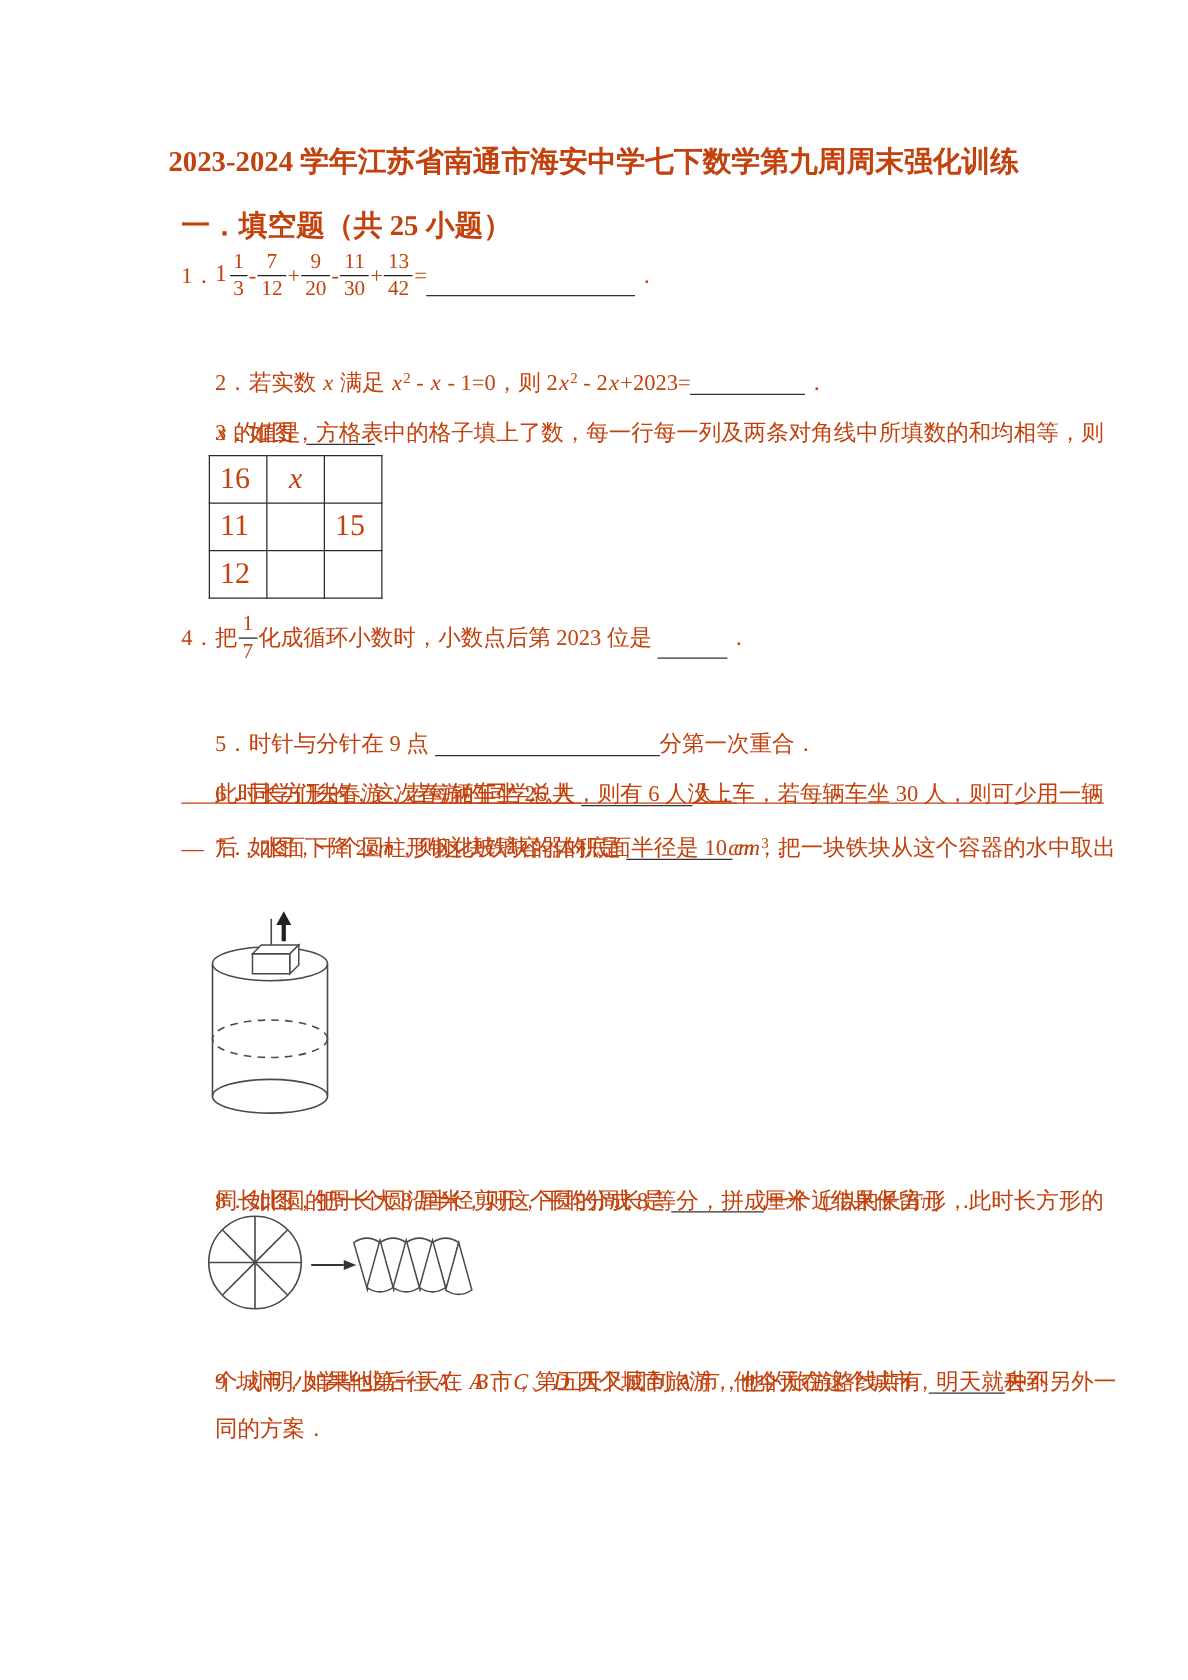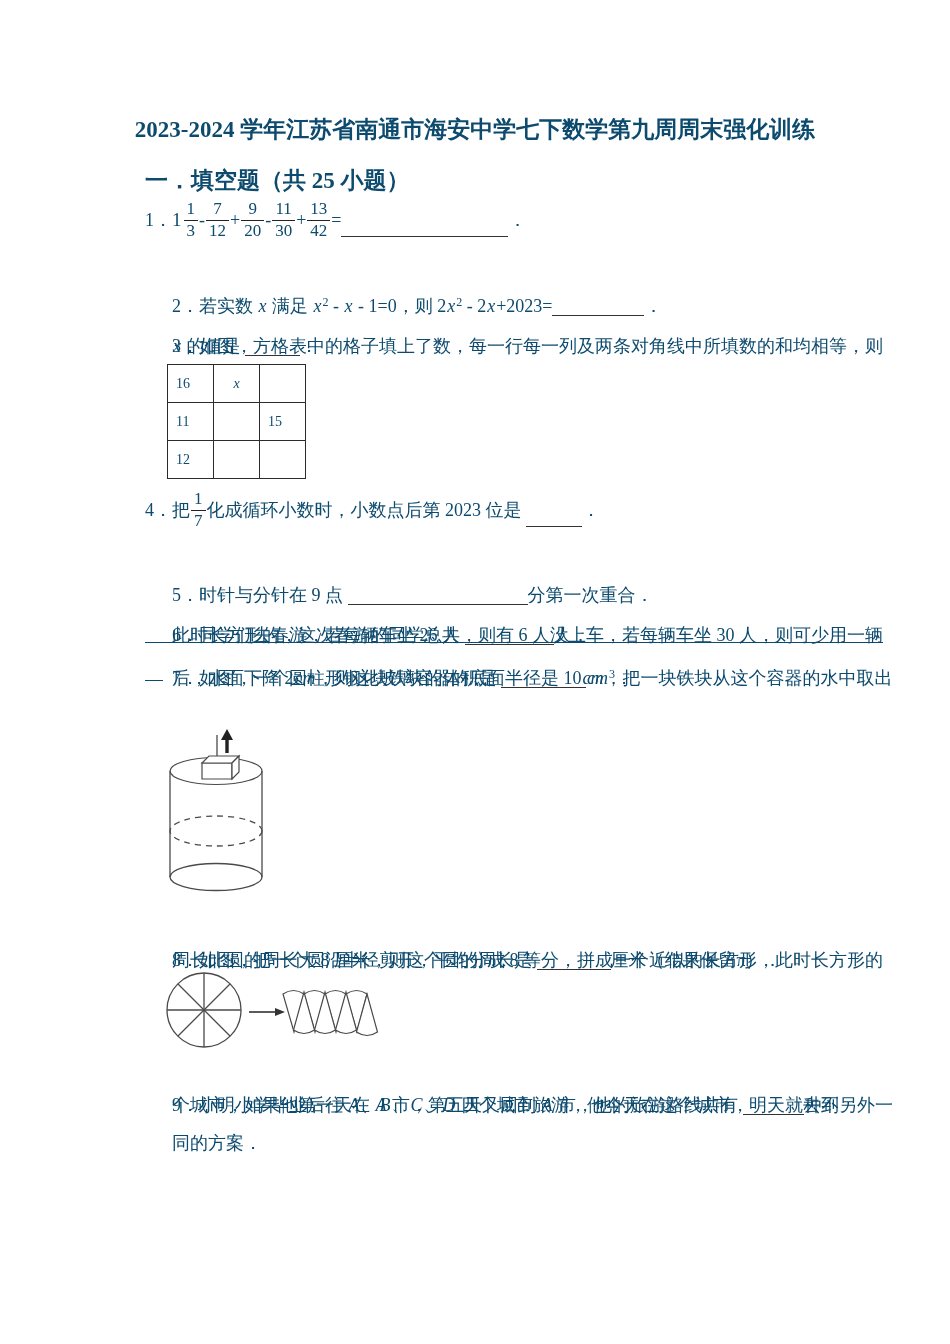--- a/index.html
+++ b/index.html
@@ -20,31 +20,31 @@
   .qflex .bl{align-self:flex-start;margin-top:22px;}
   .frac{display:inline-flex;flex-direction:column;align-items:center;line-height:1.1;
         font-size:17px;text-align:center;margin:0 1px;}
   .frac .fn{padding:0 3px 1px;}
   .frac .fd{border-top:1.4px solid #222;padding:1px 3px 0;}
   .mxw{display:inline-flex;align-items:center;}
   .mxw .whole{font-size:19px;margin-right:1px;}
   i.mv{font-style:italic;padding:0 1px;}
   sup{font-size:12px;line-height:0;vertical-align:6px;}
   table.magic{position:absolute;left:167px;top:364px;border-collapse:collapse;}
-  table.magic td{width:37px;height:37px;border:1.6px solid #2b2b2b;font-size:14px;
+  table.magic td{width:37px;height:37px;border:1.6px solid #2b2b2b;font-size:24px;
                  padding:0 0 0 8px;vertical-align:middle;background:#fff;}
   table.magic td.c{text-align:center;padding:0;font-style:italic;}
   svg.fig{position:absolute;overflow:visible;}
   .st{stroke:#4a4a4a;stroke-width:1.3;fill:none;}
   .stw{stroke:#4a4a4a;stroke-width:1.2;fill:#ffffff;}
 </style>
 </head>
 <body>
 
-<div class="page" style="color: #0c4a6e;">
+<div class="page" style="color: #c2410c;">
 
   <div class="title">2023-2024 学年江苏省南通市海安中学七下数学第九周周末强化训练</div>
 
   <div class="section">一．填空题（共 25 小题）</div>
 
   <div class="q" style="top:200px;height:50px;">
     <div class="qline qflex first">
       <span class="qnum">1．</span><span class="seg"><span class="mxw"><span class="whole">1</span><span class="frac"><span class="fn">1</span><span class="fd">3</span></span></span><span>-</span><span class="mxw"><span class="frac"><span class="fn">7</span><span class="fd">12</span></span></span><span>+</span><span class="mxw"><span class="frac"><span class="fn">9</span><span class="fd">20</span></span></span><span>-</span><span class="mxw"><span class="frac"><span class="fn">11</span><span class="fd">30</span></span></span><span>+</span><span class="mxw"><span class="frac"><span class="fn">13</span><span class="fd">42</span></span></span><span>=</span><span class="bl" style="width: 167px;"></span><span>．</span></span>
     </div>
   </div>

